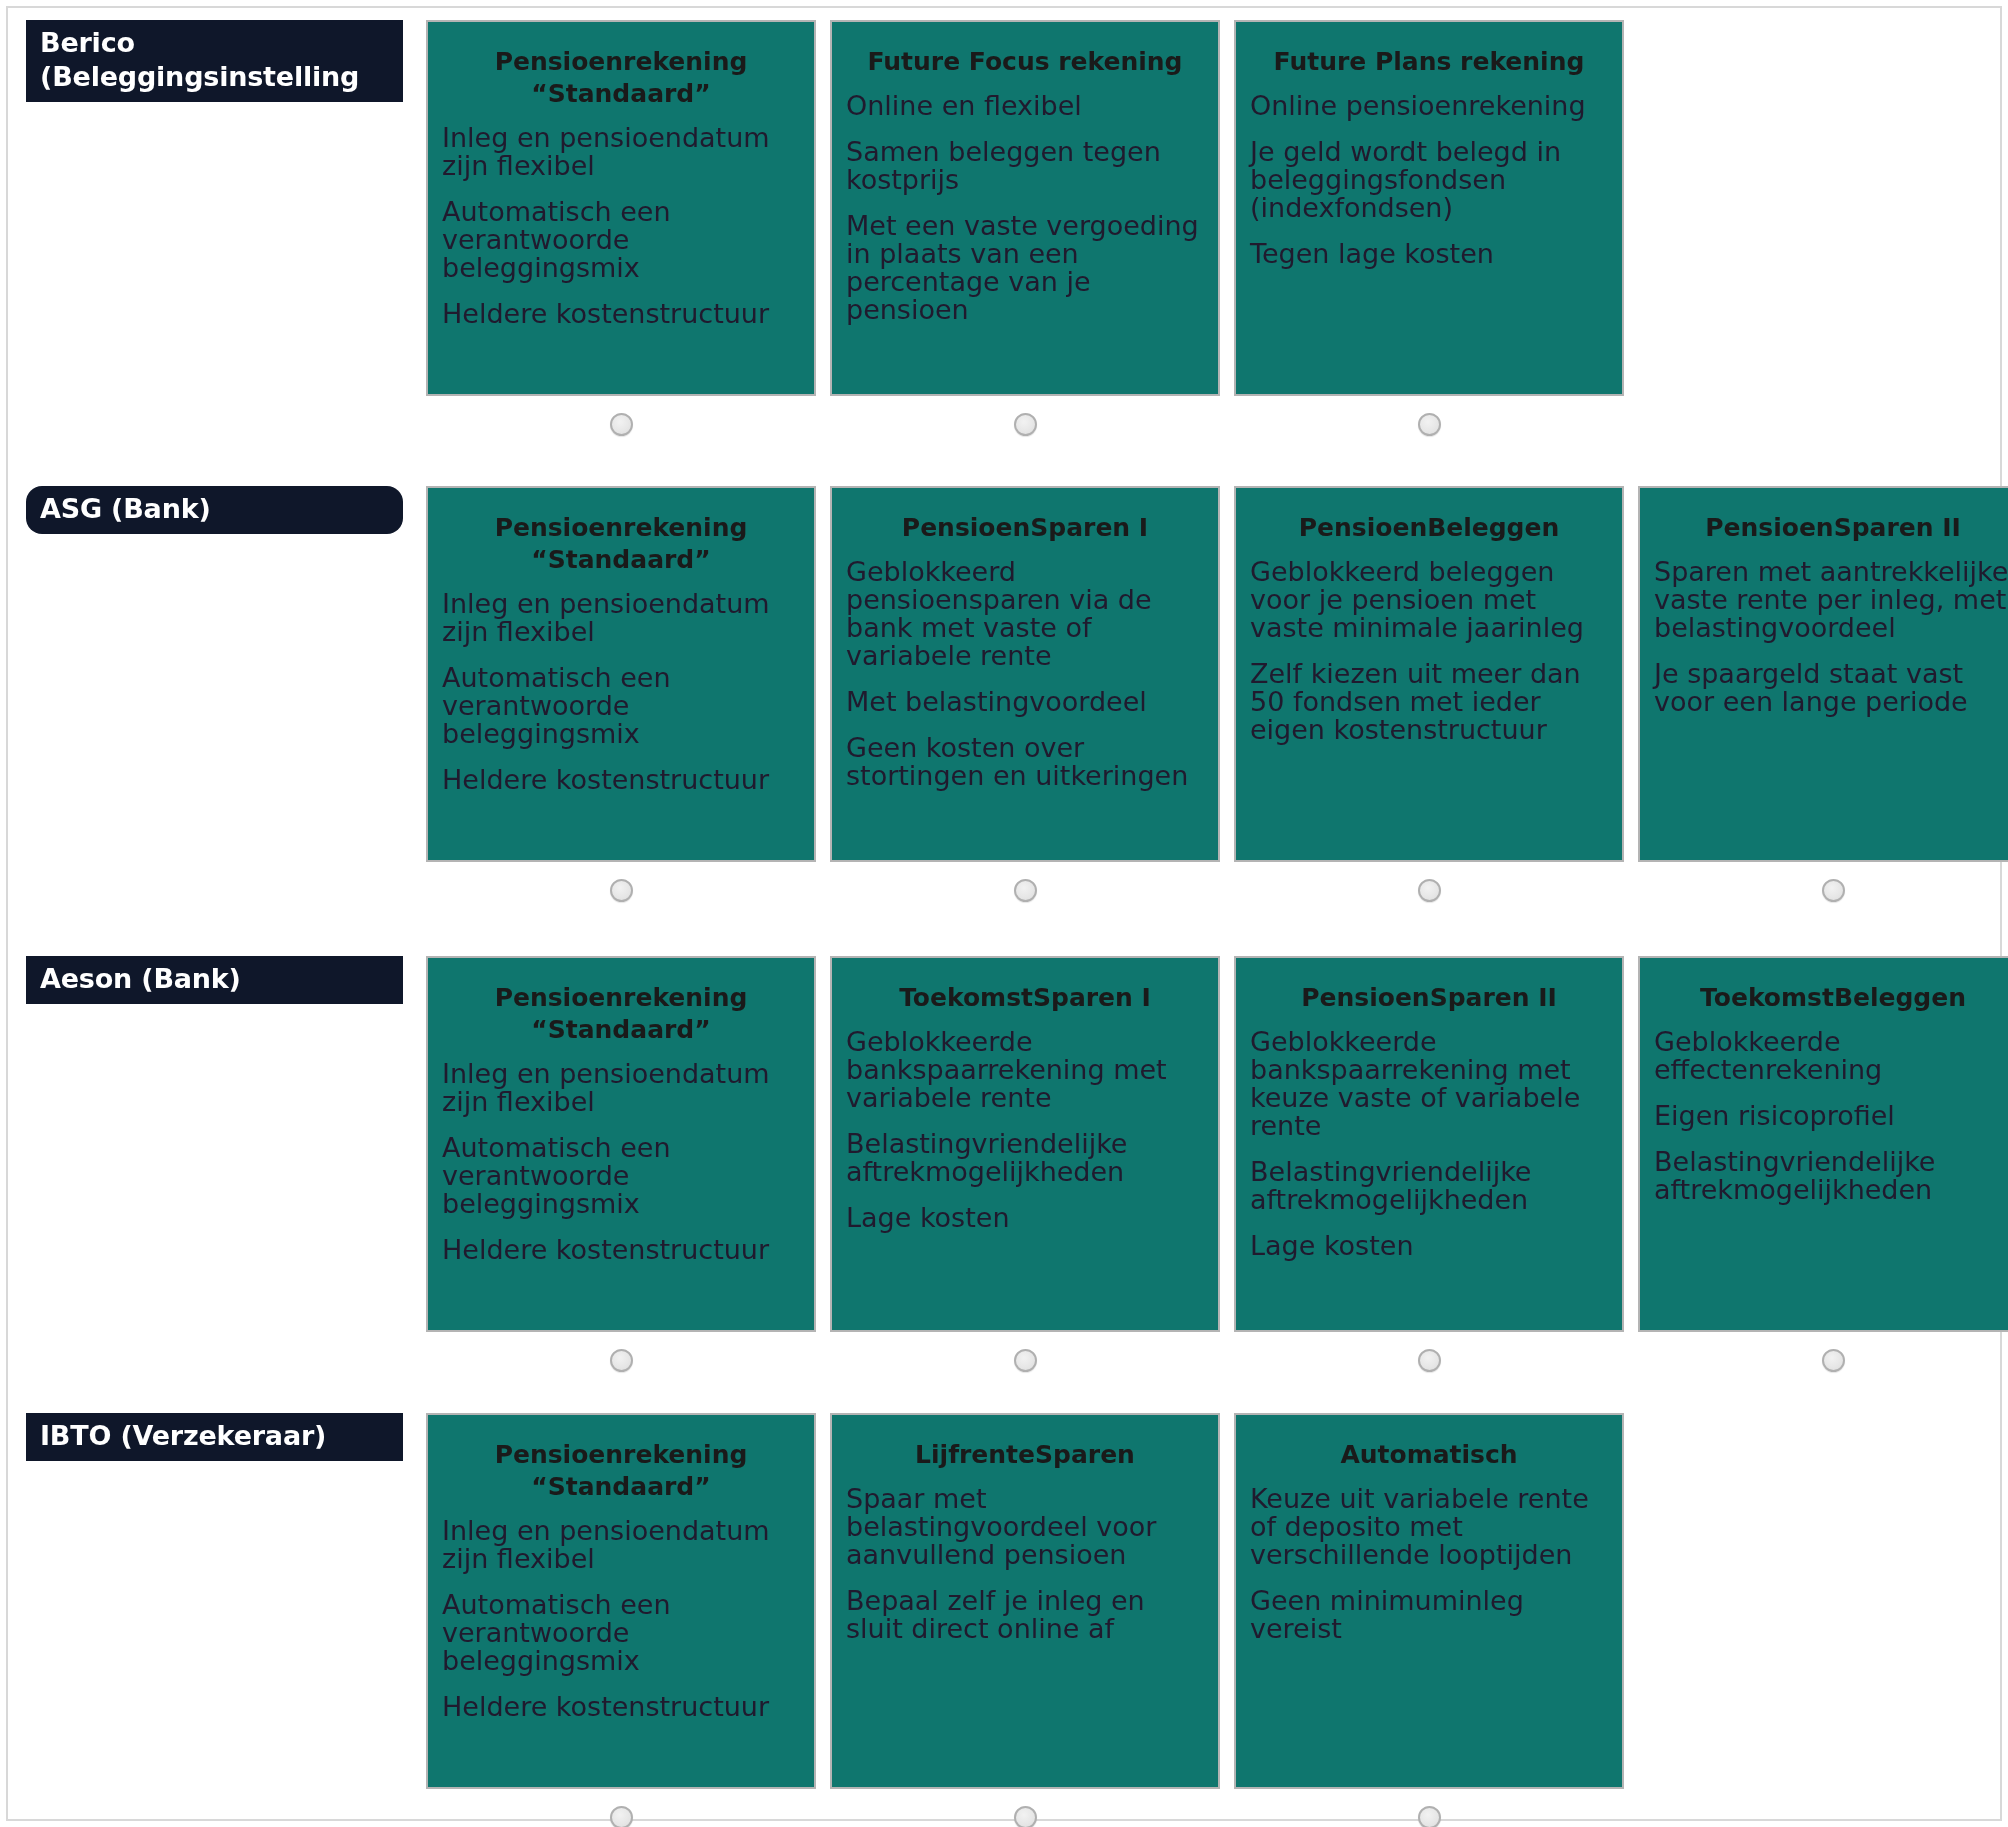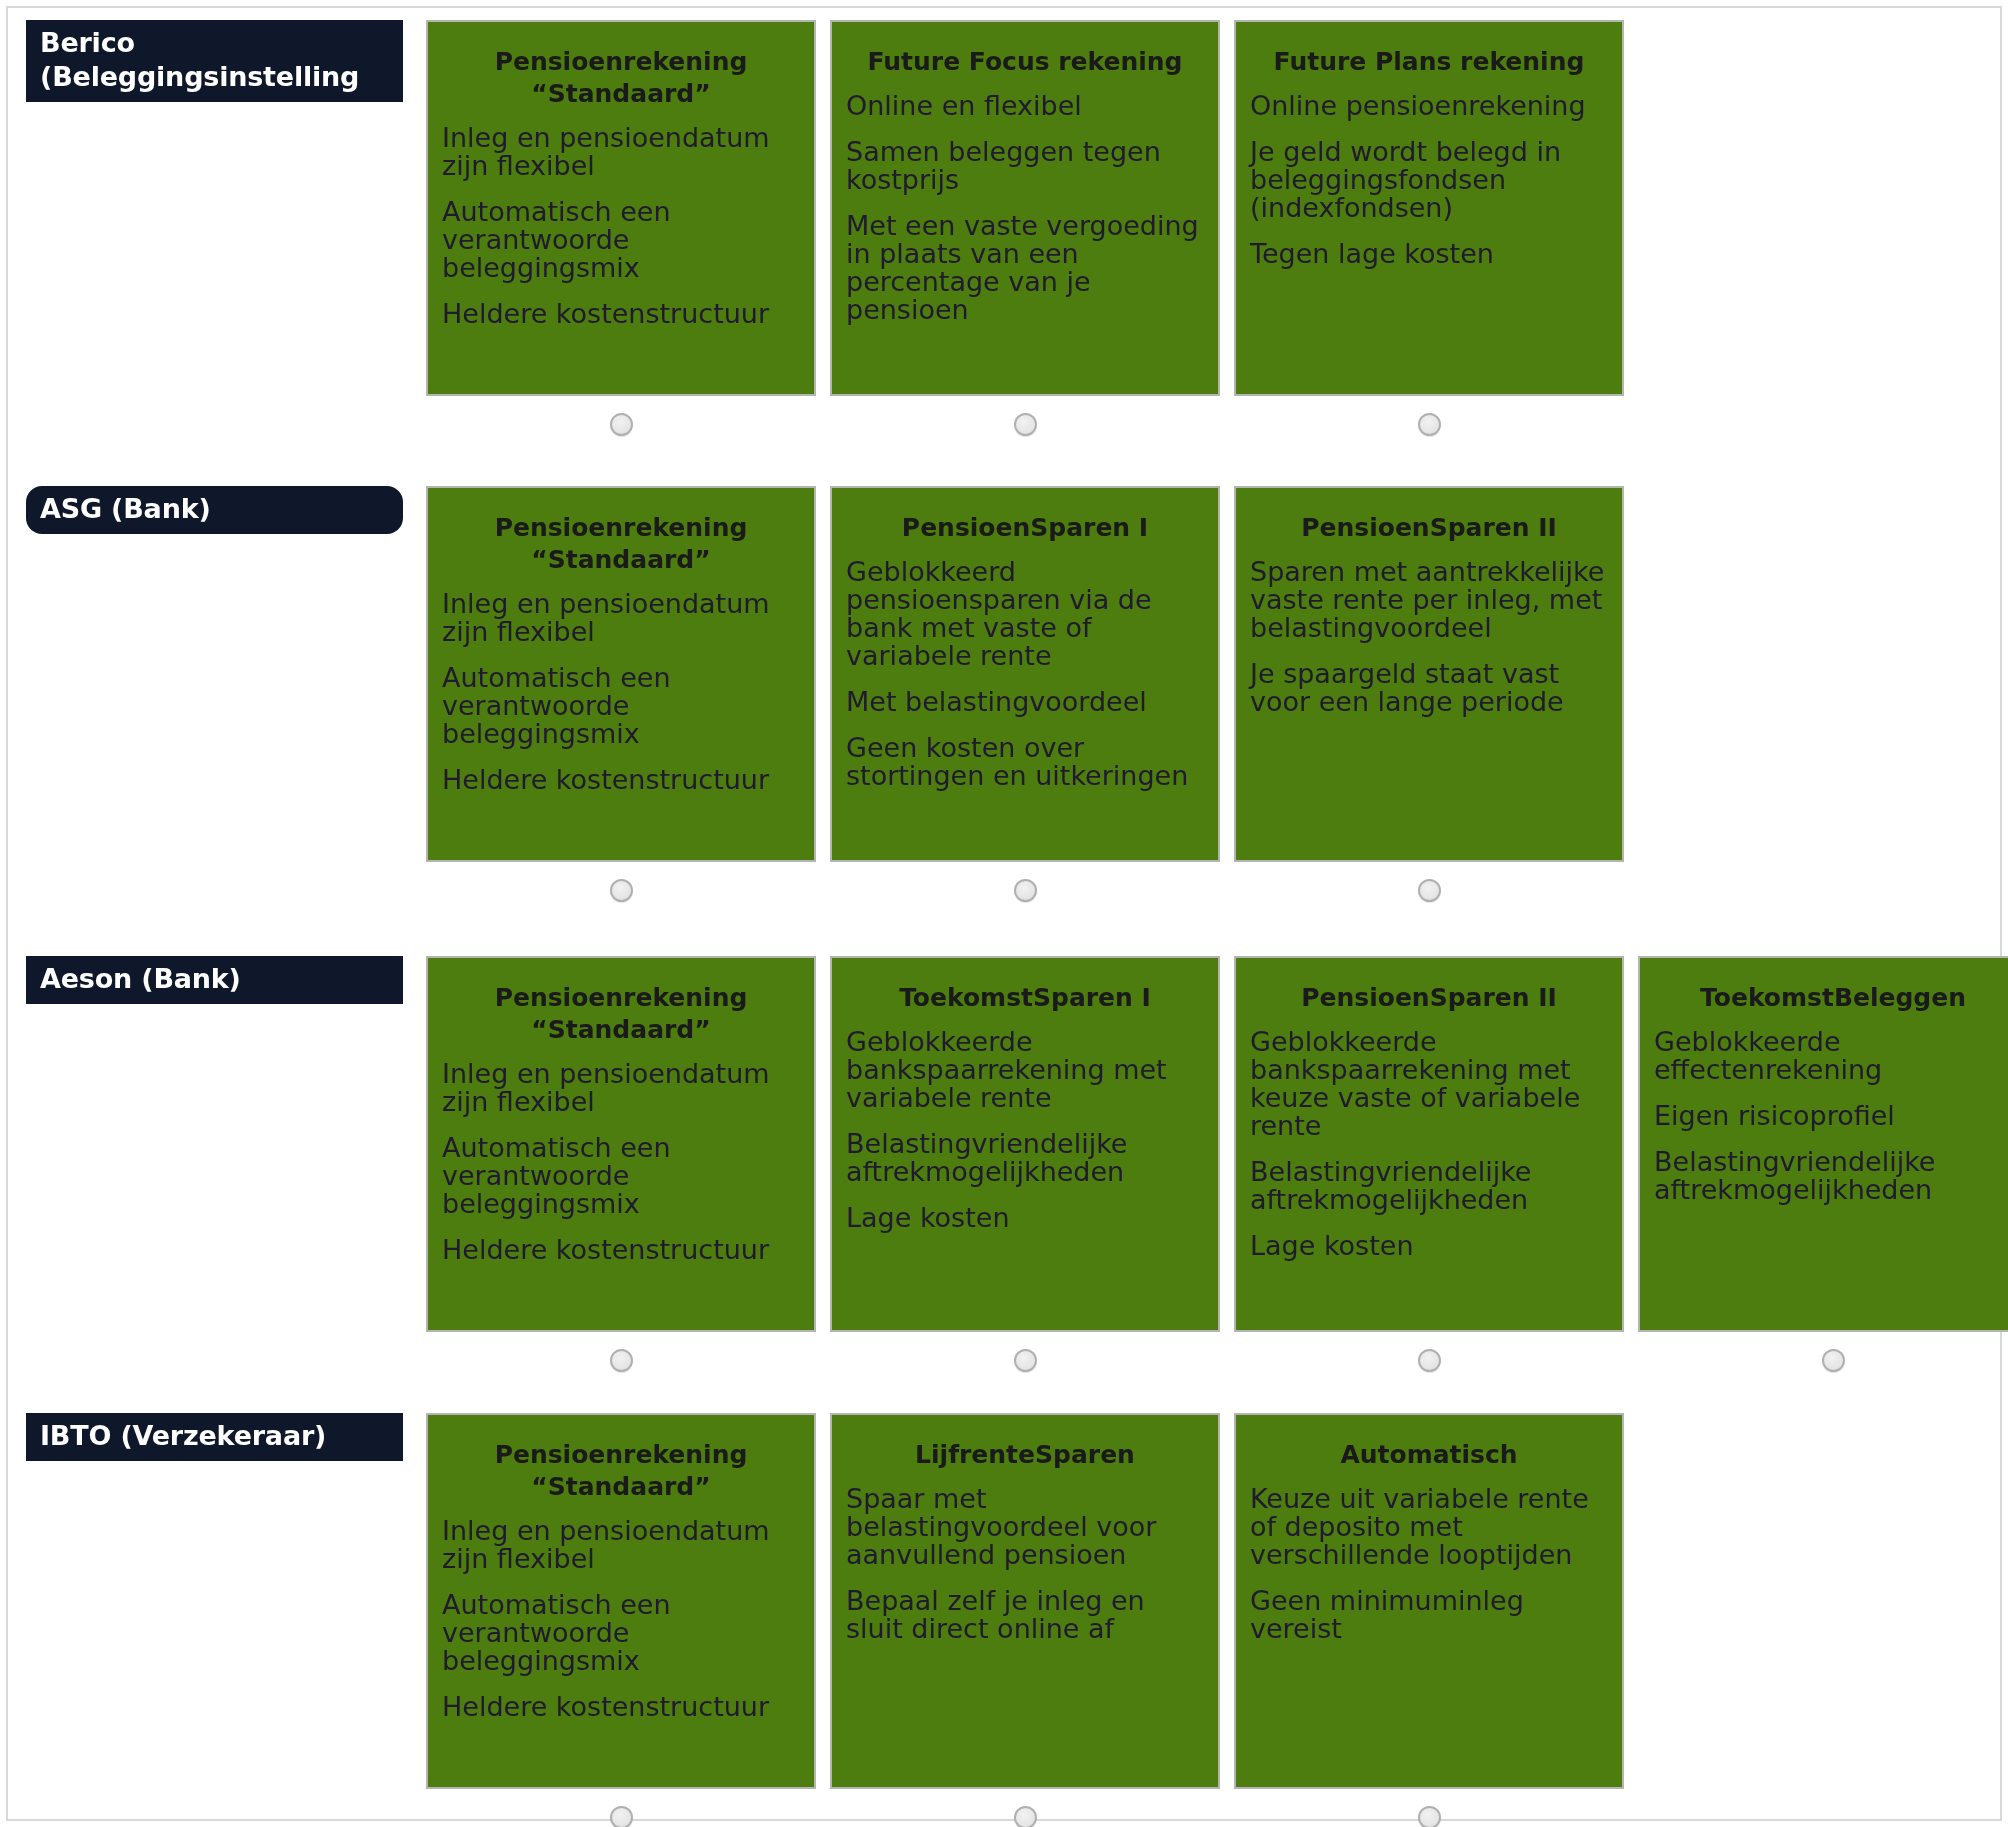--- a/index.html
+++ b/index.html
@@ -67,21 +67,21 @@
     gap: 14px;
   }
 
   .card-wrap {
     width: 390px;
     flex: 0 0 390px;
   }
 
   .card {
     border: 2px solid #b4b4b4;
-    background: #4d7c0f;
+    background: #0f766e;
     padding: 14px 14px 10px 14px;
     min-height: 376px;
   }
 
   .card-title {
     text-align: center;
     font-weight: bold;
     font-size: 25px;
     line-height: 32px;
     color: #1a1a1a;
@@ -178,20 +178,30 @@
               <div class="card-feature">Geblokkeerd pensioensparen via de bank met vaste of variabele rente</div>
               <div class="card-feature">Met belastingvoordeel</div>
               <div class="card-feature">Geen kosten over stortingen en uitkeringen</div>
             </div>
             <div class="radio-row">
               <span class="radio"></span>
             </div>
           </div>
           <div class="card-wrap">
             <div class="card">
+              <div class="card-title">PensioenBeleggen</div>
+              <div class="card-feature">Geblokkeerd beleggen voor je pensioen met vaste minimale jaarinleg</div>
+              <div class="card-feature">Zelf kiezen uit meer dan 50 fondsen met ieder eigen kostenstructuur</div>
+            </div>
+            <div class="radio-row">
+              <span class="radio"></span>
+            </div>
+          </div>
+          <div class="card-wrap">
+            <div class="card">
               <div class="card-title">PensioenSparen II</div>
               <div class="card-feature">Sparen met aantrekkelijke vaste rente per inleg, met belastingvoordeel</div>
               <div class="card-feature">Je spaargeld staat vast voor een lange periode</div>
             </div>
             <div class="radio-row">
               <span class="radio"></span>
             </div>
           </div>
         </div>
       </div>

